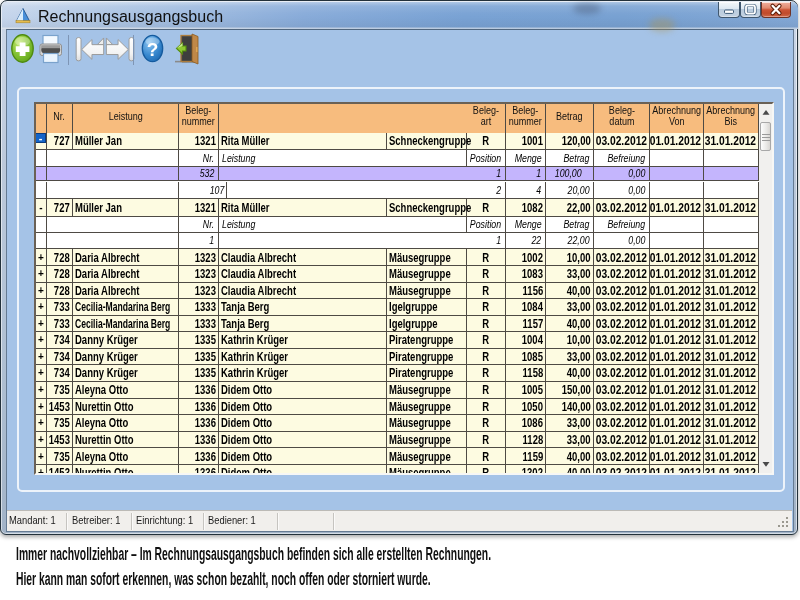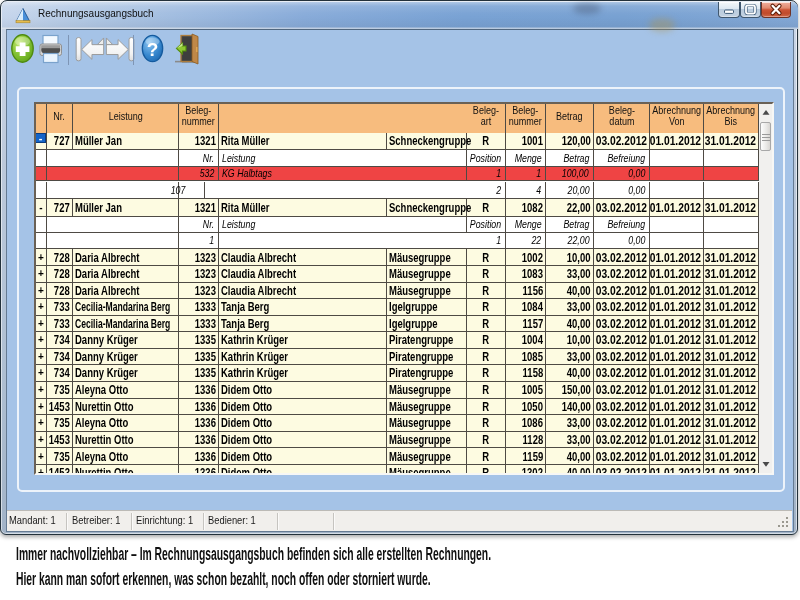--- a/index.html
+++ b/index.html
@@ -7,21 +7,21 @@
 .abs{position:absolute}
 .win{position:absolute;left:0;top:0;width:798px;height:535px;
  border:1px solid #23313b;border-radius:7px 7px 6px 6px;
  background:linear-gradient(180deg,#ced9e9 0%,#bcc9db 30%,#aebfd2 70%,#a2b3c7 100%);
  box-shadow:inset 0 0 0 1px rgba(255,255,255,.55), 0 2px 4px rgba(0,0,0,.35);}
 .tbar{position:absolute;left:1px;top:1px;width:796px;height:27px;border-radius:6px 6px 0 0;
  background:linear-gradient(90deg,#c6d6ec 0%,#b0c7e4 12%,#88abd9 38%,#79a2d4 58%,#78a1d2 78%,#83a8d6 100%);}
 .tbar{box-shadow:inset 0 -1.5px 0 rgba(255,255,255,.55)}
 .tbar:after{content:"";position:absolute;inset:0;border-radius:6px 6px 0 0;
  background:linear-gradient(180deg,rgba(255,255,255,.40) 0%,rgba(255,255,255,.13) 15%,rgba(255,255,255,.03) 40%,rgba(255,255,255,0) 55%,rgba(0,0,0,.05) 95%);}
-.title{position:absolute;left:37px;top:7px;font-size:10px;color:#101010;z-index:5}
+.title{position:absolute;left:37px;top:7px;font-size:16px;color:#101010;z-index:5}
 .wbtn{position:absolute;top:1px;height:16px;border:1px solid #40576e;border-top:none;
  border-radius:0 0 4px 4px;z-index:6;box-shadow:inset 0 1px 0 rgba(255,255,255,.7),inset 0 -1px 0 rgba(255,255,255,.35)}
 .bmin{left:717px;width:22px;background:linear-gradient(180deg,#f4f8fb 0%,#dde8f2 45%,#b9cbdd 50%,#c3d2e2 100%)}
 .bmax{left:739px;width:21px;background:linear-gradient(180deg,#f4f8fb 0%,#dde8f2 45%,#b9cbdd 50%,#c3d2e2 100%)}
 .bcls{left:760px;width:30px;border-color:#6e3226;
  background:linear-gradient(180deg,#f0b0a0 0%,#e08a70 40%,#cc5436 52%,#c04b2c 75%,#d06848 100%)}
 .content{position:absolute;left:5px;top:28px;width:788px;height:503px;
  background:#a5c3e7;border:1px solid #667b93;border-top-color:#51677f}
 .panel{position:absolute;left:10px;top:57px;width:768px;height:405px;
  border:2px solid #edf3fa;border-radius:5px}
@@ -213,48 +213,45 @@
           </div>
 <div class="c r itl" style="left:510px;width:48px;padding-right:3.5px">
             <i style="display:inline-block;font-style:inherit;transform:scaleX(0.8);transform-origin:right center;">Betrag</i>
           </div>
 <div class="c r itl" style="left:558px;width:56px;padding-right:3.5px">
             <i style="display:inline-block;font-style:inherit;transform:scaleX(0.8);transform-origin:right center;">Befreiung</i>
           </div>
 <div class="c" style="left:614px;width:54px"></div>
 <div class="c" style="left:668px;width:55px"></div>
 </div>
-<div class="row" style="top:62.5px;height:14px;background:#ef4444">
+<div class="row" style="top:62.5px;height:14px;background:#c4b5fd">
 <div class="c" style="left:0px;width:11px"></div>
 <div class="c" style="left:11px;width:132px"></div>
 <div class="c r itl" style="left:143px;width:40px;padding-right:3.5px">
             <i style="display:inline-block;font-style:inherit;transform:scaleX(0.8);transform-origin:right center;">532</i>
           </div>
-<div class="c itl" style="left:183px;width:248px;padding-left:2.5px">
-            <i style="display:inline-block;font-style:inherit;transform:scaleX(0.8);transform-origin:left center;">KG Halbtags</i>
-          </div>
 <div class="c r itl" style="left:431px;width:39px;padding-right:3.5px">
             <i style="display:inline-block;font-style:inherit;transform:scaleX(0.8);transform-origin:right center;">1</i>
           </div>
 <div class="c r itl" style="left:470px;width:40px;padding-right:3.5px">
             <i style="display:inline-block;font-style:inherit;transform:scaleX(0.8);transform-origin:right center;">1</i>
           </div>
-<div class="c r itl" style="left:510px;width:48px;padding-right:4px">
+<div class="c r itl" style="left:510px;width:48px;padding-right:11px">
             <i style="display:inline-block;font-style:inherit;transform:scaleX(0.8);transform-origin:right center;">100,00</i>
           </div>
 <div class="c r itl" style="left:558px;width:56px;padding-right:3.5px">
             <i style="display:inline-block;font-style:inherit;transform:scaleX(0.8);transform-origin:right center;">0,00</i>
           </div>
 <div class="c" style="left:614px;width:54px"></div>
 <div class="c" style="left:668px;width:55px"></div>
 </div>
 <div class="row" style="top:78px;height:17px;background:#ffffff">
 <div class="c" style="left:0px;width:11px"></div>
 <div class="c" style="left:11px;width:132px"></div>
-<div class="c r itl" style="left:129px;width:40px;padding-right:19px">
+<div class="c r itl" style="left:151px;width:40px;padding-right:2px">
             <i style="display:inline-block;font-style:inherit;transform:scaleX(0.8);transform-origin:right center;">107</i>
           </div>
 <div class="c r itl" style="left:431px;width:39px;padding-right:3.5px">
             <i style="display:inline-block;font-style:inherit;transform:scaleX(0.8);transform-origin:right center;">2</i>
           </div>
 <div class="c r itl" style="left:470px;width:40px;padding-right:3.5px">
             <i style="display:inline-block;font-style:inherit;transform:scaleX(0.8);transform-origin:right center;">4</i>
           </div>
 <div class="c r itl" style="left:510px;width:48px;padding-right:3.5px">
             <i style="display:inline-block;font-style:inherit;transform:scaleX(0.8);transform-origin:right center;">20,00</i>

